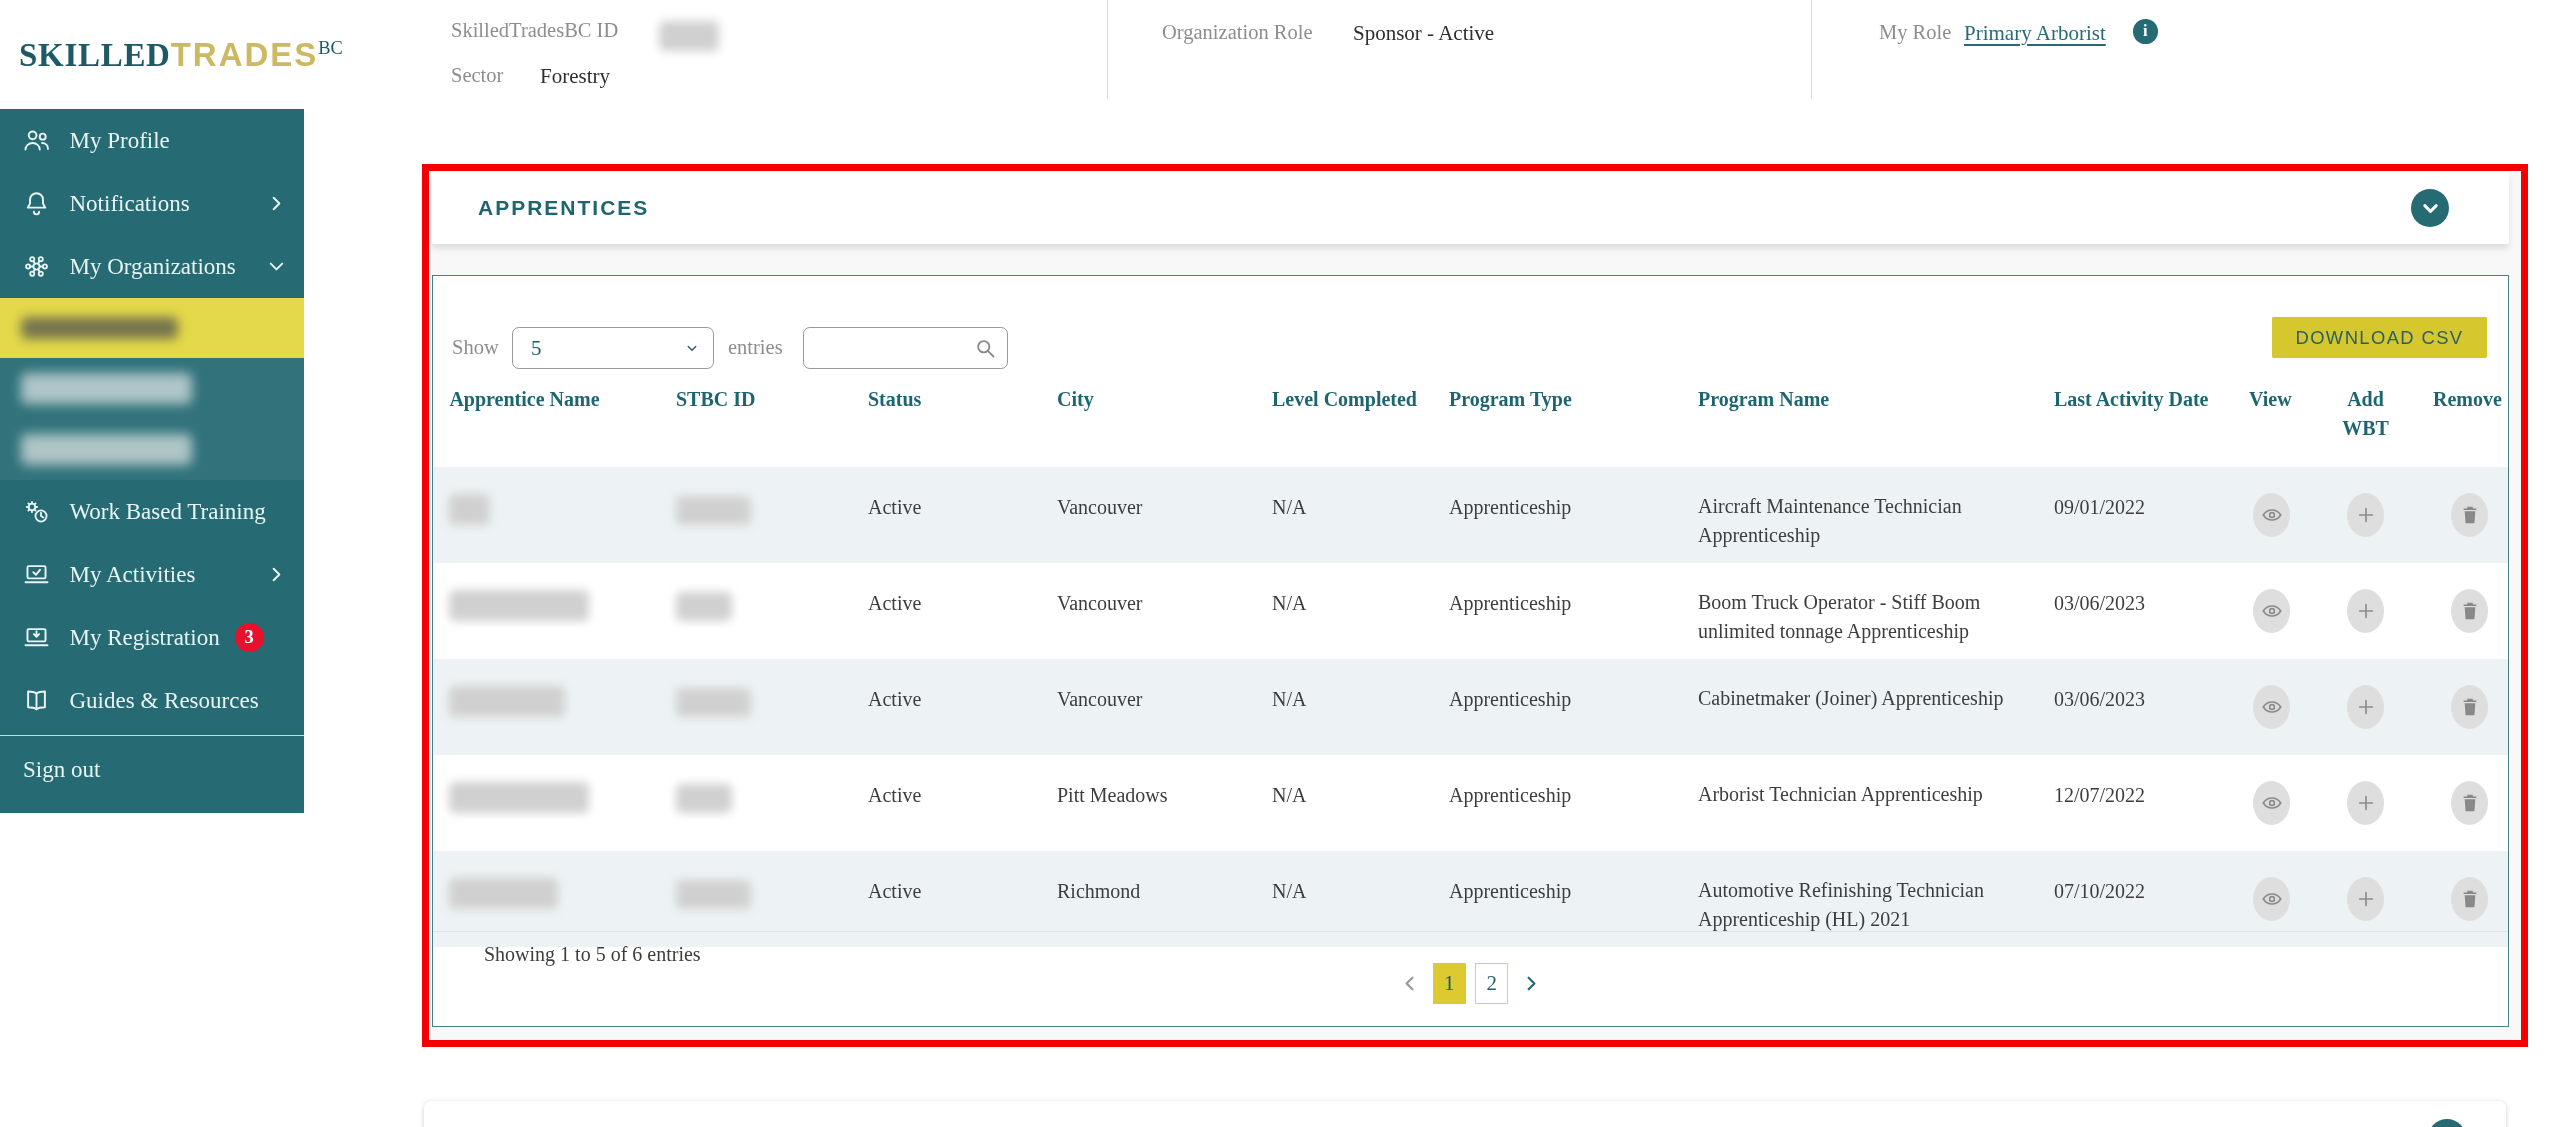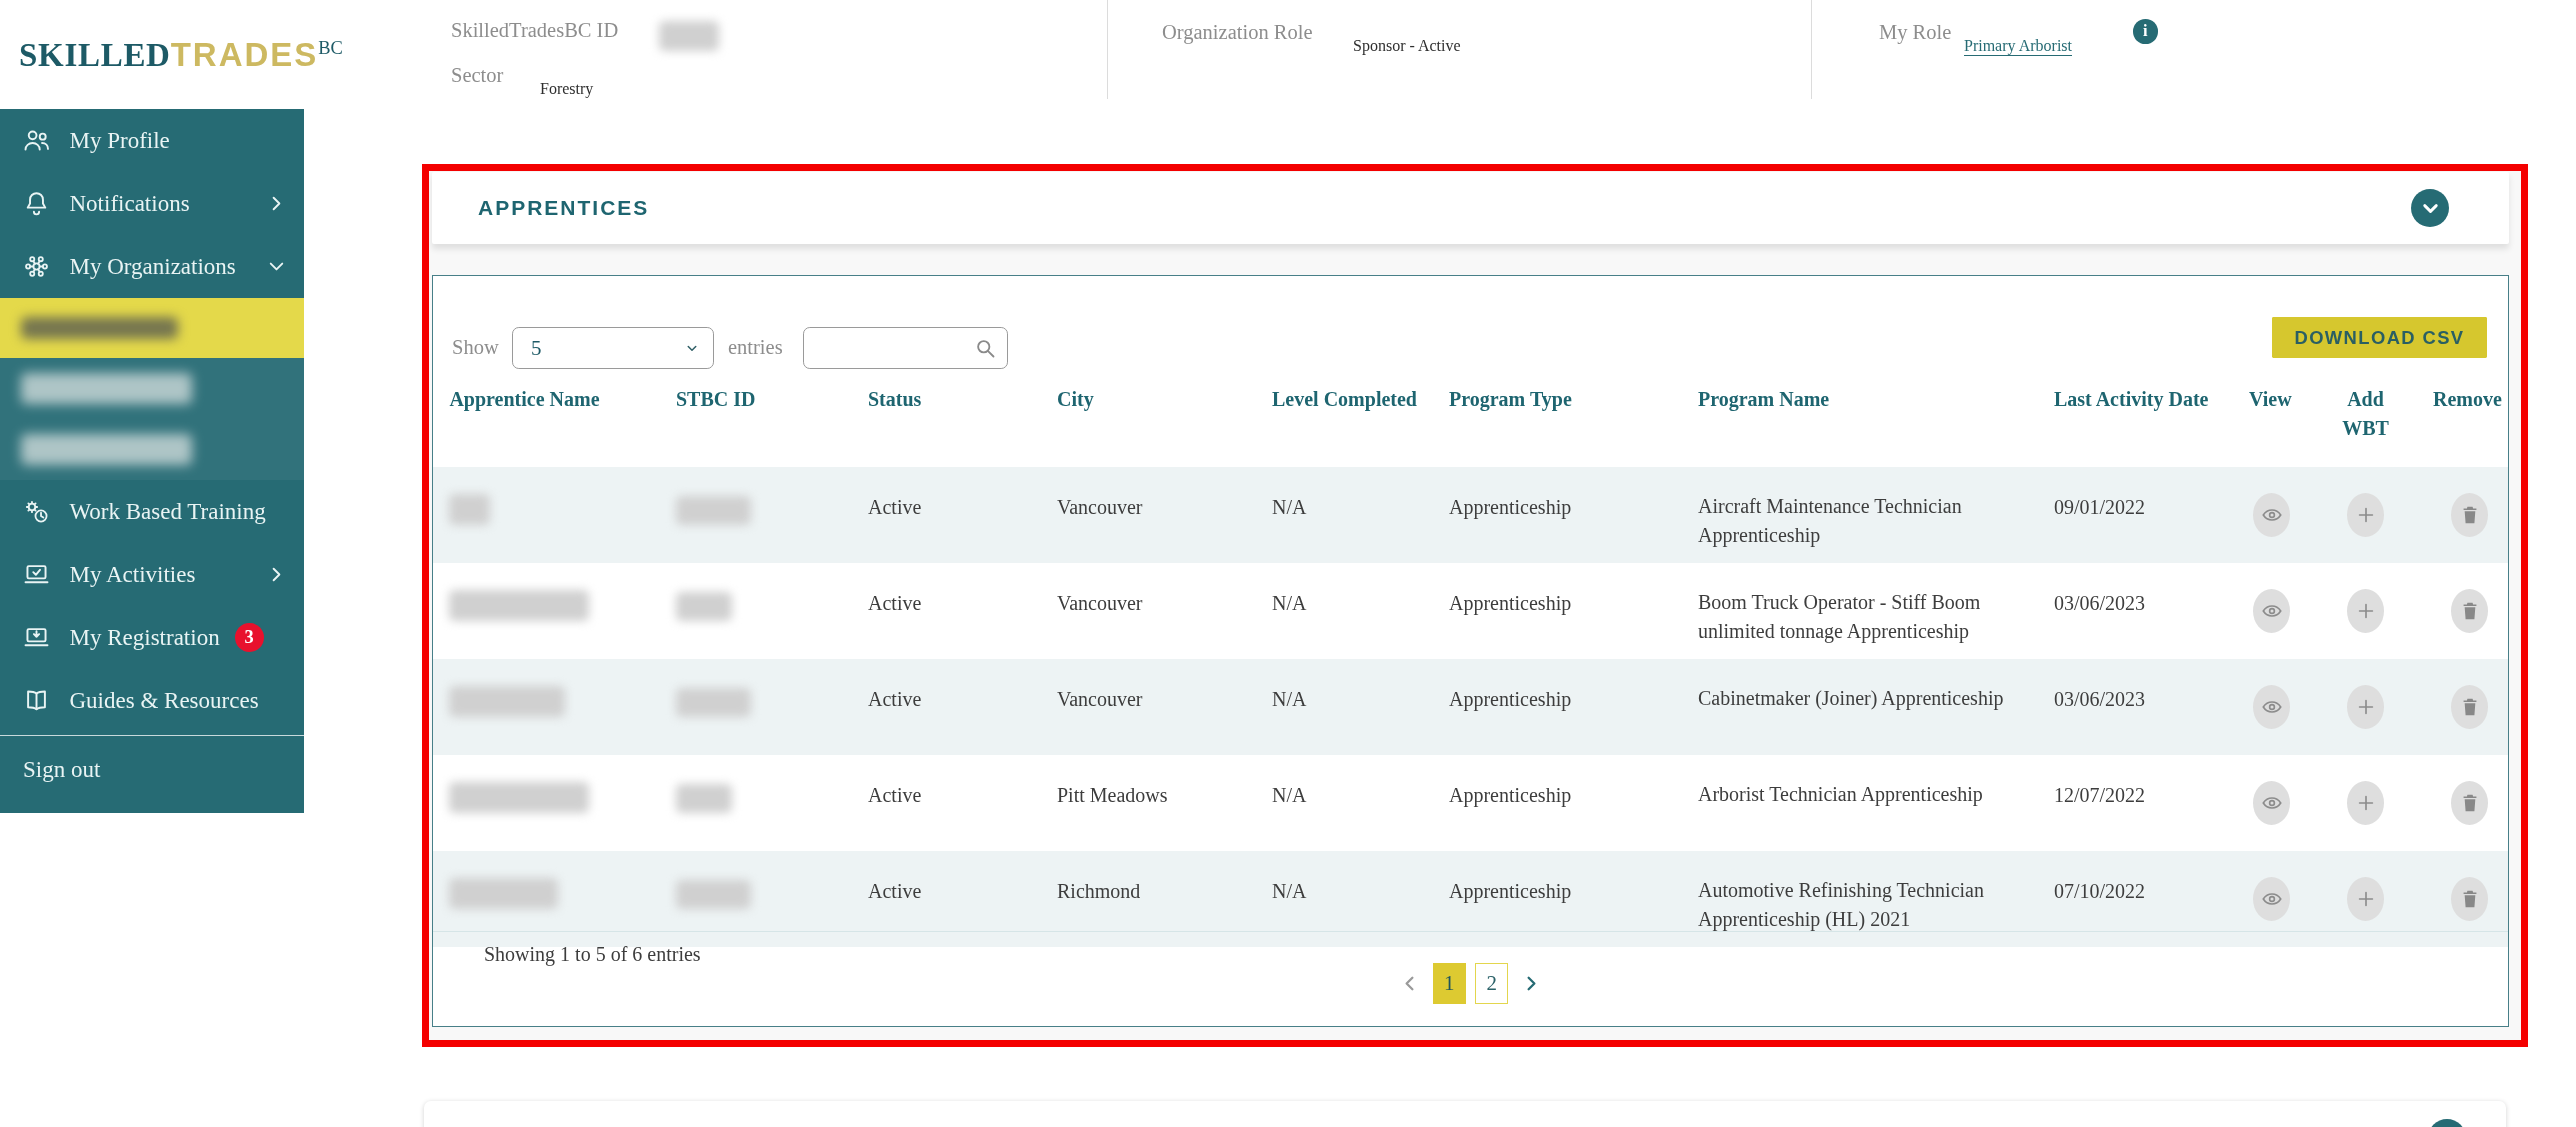--- a/index.html
+++ b/index.html
@@ -14,21 +14,21 @@
   }
   .abs { position: absolute; }
 
   
   .logo { left: 19px; top: 36px; font-size: 33px; white-space: nowrap; }
   .logo .skilled { color: var(--teal-dark); font-weight: 600; letter-spacing: 0.7px; }
   .logo .trades  { color: var(--gold-logo); font-family: "Liberation Sans","DejaVu Sans",sans-serif; font-weight: 700; letter-spacing: 2px; }
   .logo .bc      { color: var(--teal-dark); font-size: 18.4px; vertical-align: super; font-weight: 400; }
 
   .fld-label { color: var(--text-gray); font-size: 20.5px; white-space: nowrap; }
-  .fld-value { color: #2f2f2f; font-size: 16px; white-space: nowrap; margin-top: 16px; }
+  .fld-value { color: #2f2f2f; font-size: 21px; white-space: nowrap; }
   .vdiv { width: 0.7px; height: 99px; top: 0; background: #dcdcdc; }
 
   .role-link { color: var(--teal); text-decoration: underline; text-underline-offset: 4.1px; cursor: pointer; }
   .info-badge {
     left: 2133px; top: 19px; width: 24.6px; height: 24.6px; border-radius: 50%;
     background: var(--teal); color: #fff; font-size: 16.4px; font-weight: bold;
     display: flex; align-items: center; justify-content: center; cursor: pointer;
   }
 
   
@@ -98,21 +98,21 @@
   }
   .search-box input {
     border: none; outline: none; flex: 1; min-width: 0; font-size: 20px;
     font-family: "Liberation Serif","DejaVu Serif",serif; background: transparent;
   }
   .search-box svg { width: 24.6px; height: 24.6px; color: #8a8a8a; flex: none; }
   .csv-btn {
     left: 1839px; top: 41px; width: 215px; height: 41px; background: var(--yellow-strong);
     border: none; border-radius: 1.4px; cursor: pointer;
     font-family: "Liberation Sans","DejaVu Sans",sans-serif;
-    font-size: 18.4px; font-weight: 700; letter-spacing: 1.4px; color: #2a5f63;
+    font-size: 18.4px; font-weight: 400; letter-spacing: 1.4px; color: #2a5f63;
   }
 
   
   .c-name    { left: 16.4px; }
   .c-stbc    { left: 243px; }
   .c-status  { left: 435px; }
   .c-city    { left: 624px; }
   .c-level   { left: 839px; }
   .c-type    { left: 1016px; }
   .c-program { left: 1265px; width: 328px; }

